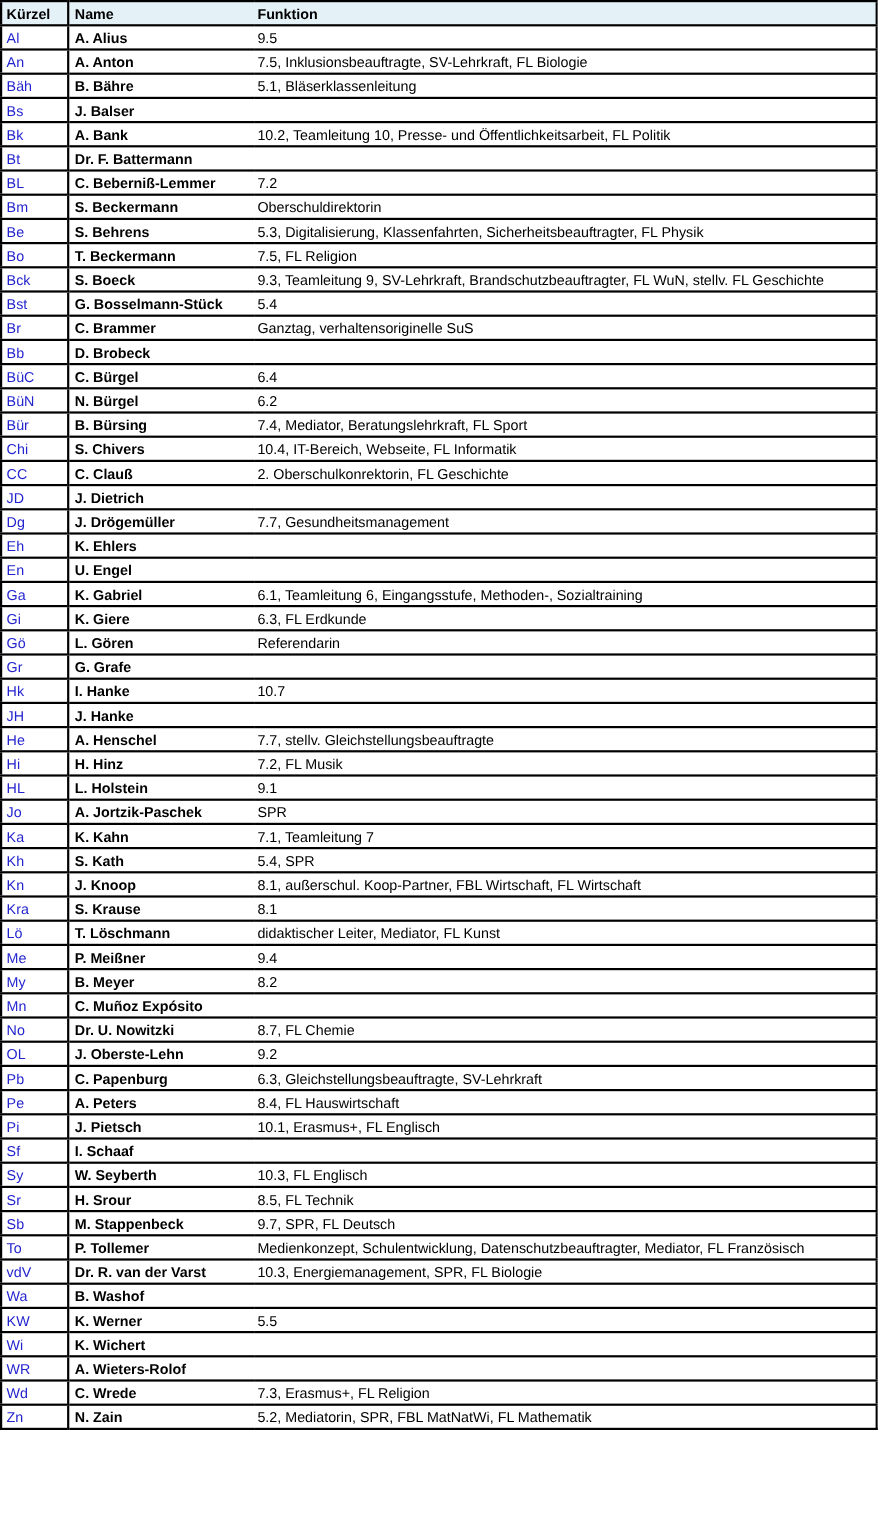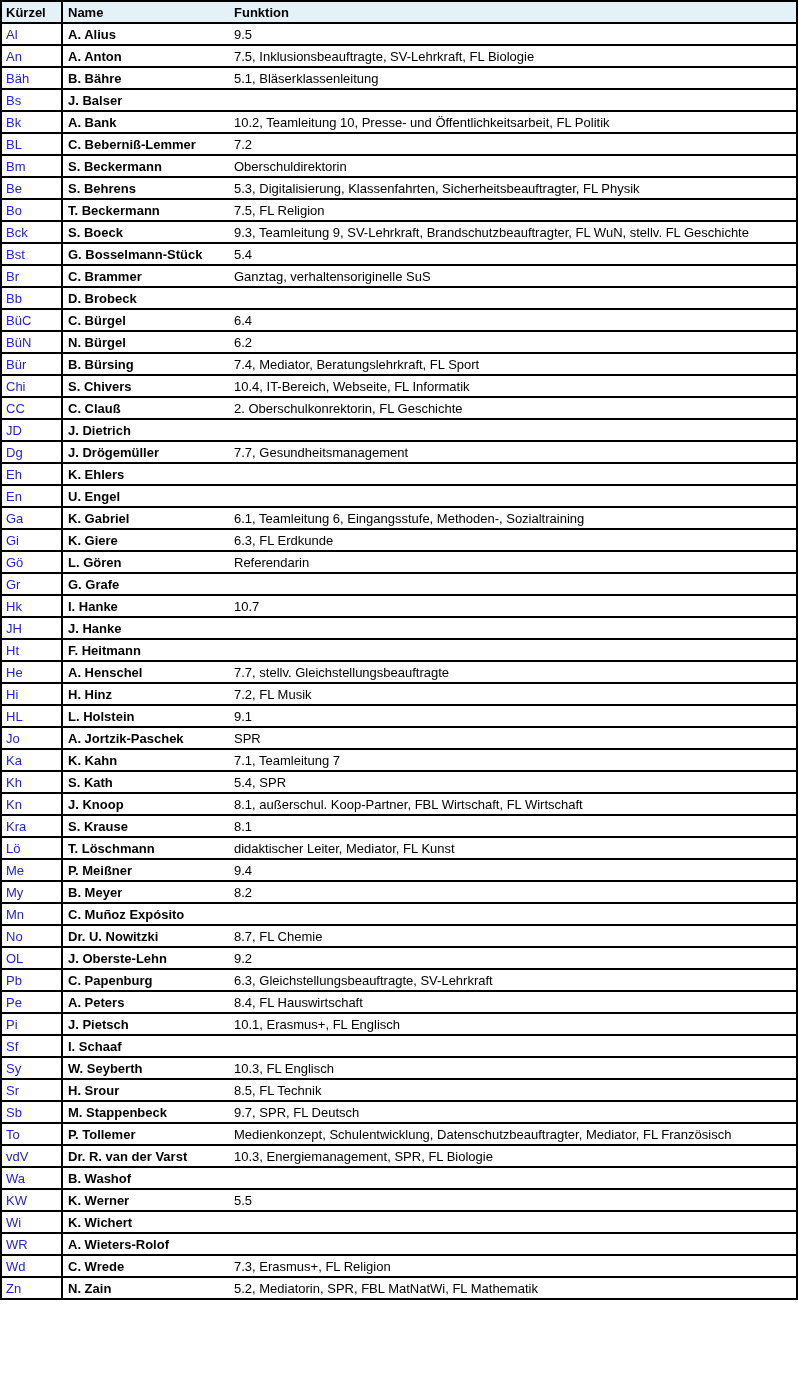--- a/index.html
+++ b/index.html
@@ -88,20 +88,25 @@
     <td class="col-name">J. Balser</td>
     <td class="col-funktion"></td>
   </tr>
 
   <tr>
     <td class="col-kuerzel">Bk</td>
     <td class="col-name">A. Bank</td>
     <td class="col-funktion">10.2, Teamleitung 10, Presse- und Öffentlichkeitsarbeit, FL Politik</td>
   </tr>
 
+  <tr>
+    <td class="col-kuerzel">Bt</td>
+    <td class="col-name">Dr. F. Battermann</td>
+    <td class="col-funktion"></td>
+  </tr>
 
   <tr>
     <td class="col-kuerzel">BL</td>
     <td class="col-name">C. Beberniß-Lemmer</td>
     <td class="col-funktion">7.2</td>
   </tr>
 
   <tr>
     <td class="col-kuerzel">Bm</td>
     <td class="col-name">S. Beckermann</td>
@@ -228,25 +233,20 @@
     <td class="col-name">I. Hanke</td>
     <td class="col-funktion">10.7</td>
   </tr>
 
   <tr>
     <td class="col-kuerzel">JH</td>
     <td class="col-name">J. Hanke</td>
     <td class="col-funktion"></td>
   </tr>
 
-  <tr>
-    <td class="col-kuerzel">Ht</td>
-    <td class="col-name">F. Heitmann</td>
-    <td class="col-funktion"></td>
-  </tr>
 
   <tr>
     <td class="col-kuerzel">He</td>
     <td class="col-name">A. Henschel</td>
     <td class="col-funktion">7.7, stellv. Gleichstellungsbeauftragte</td>
   </tr>
 
   <tr>
     <td class="col-kuerzel">Hi</td>
     <td class="col-name">H. Hinz</td>

